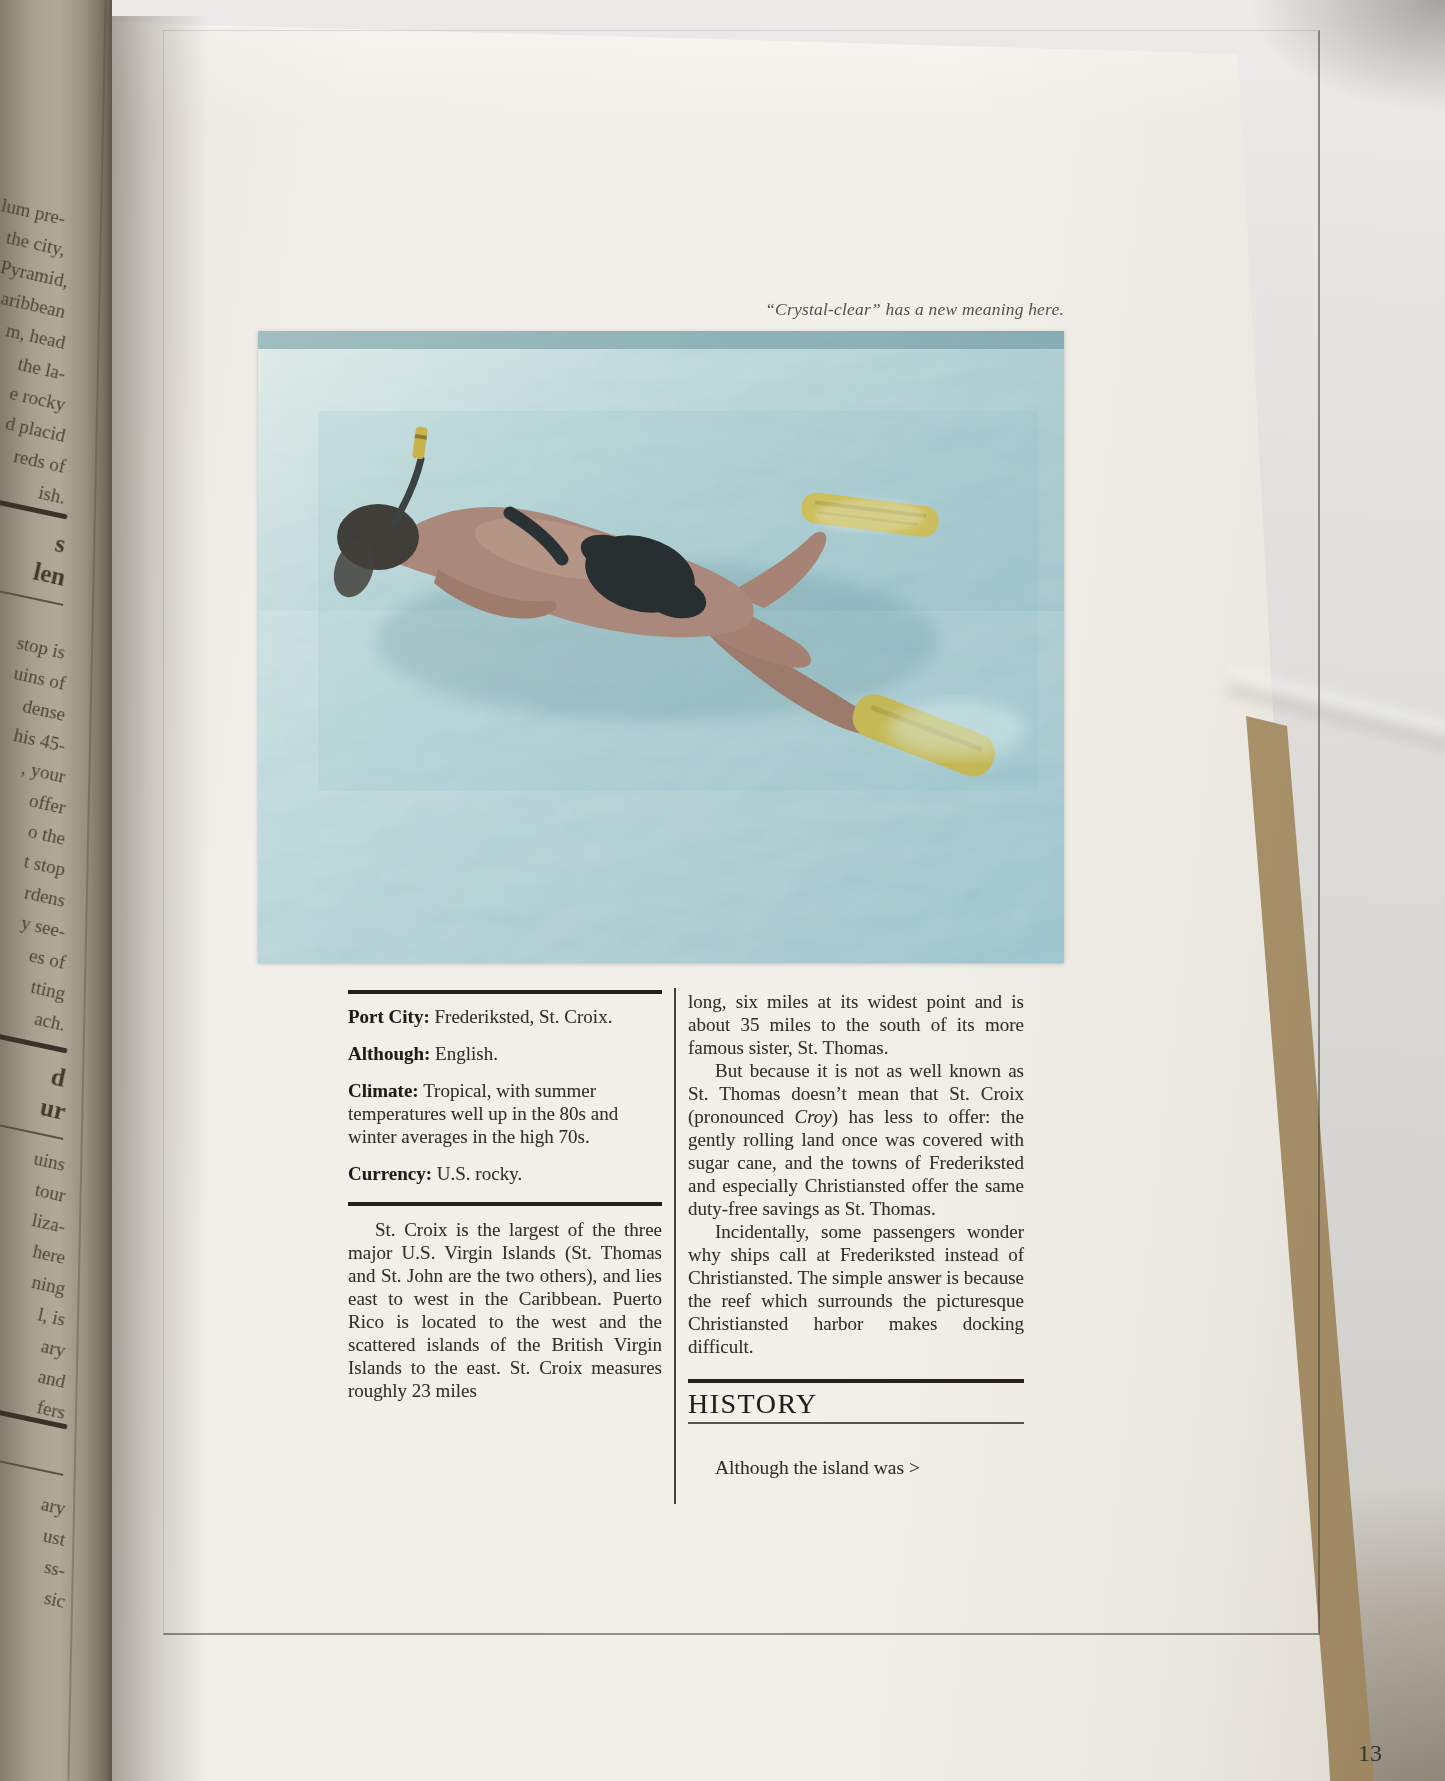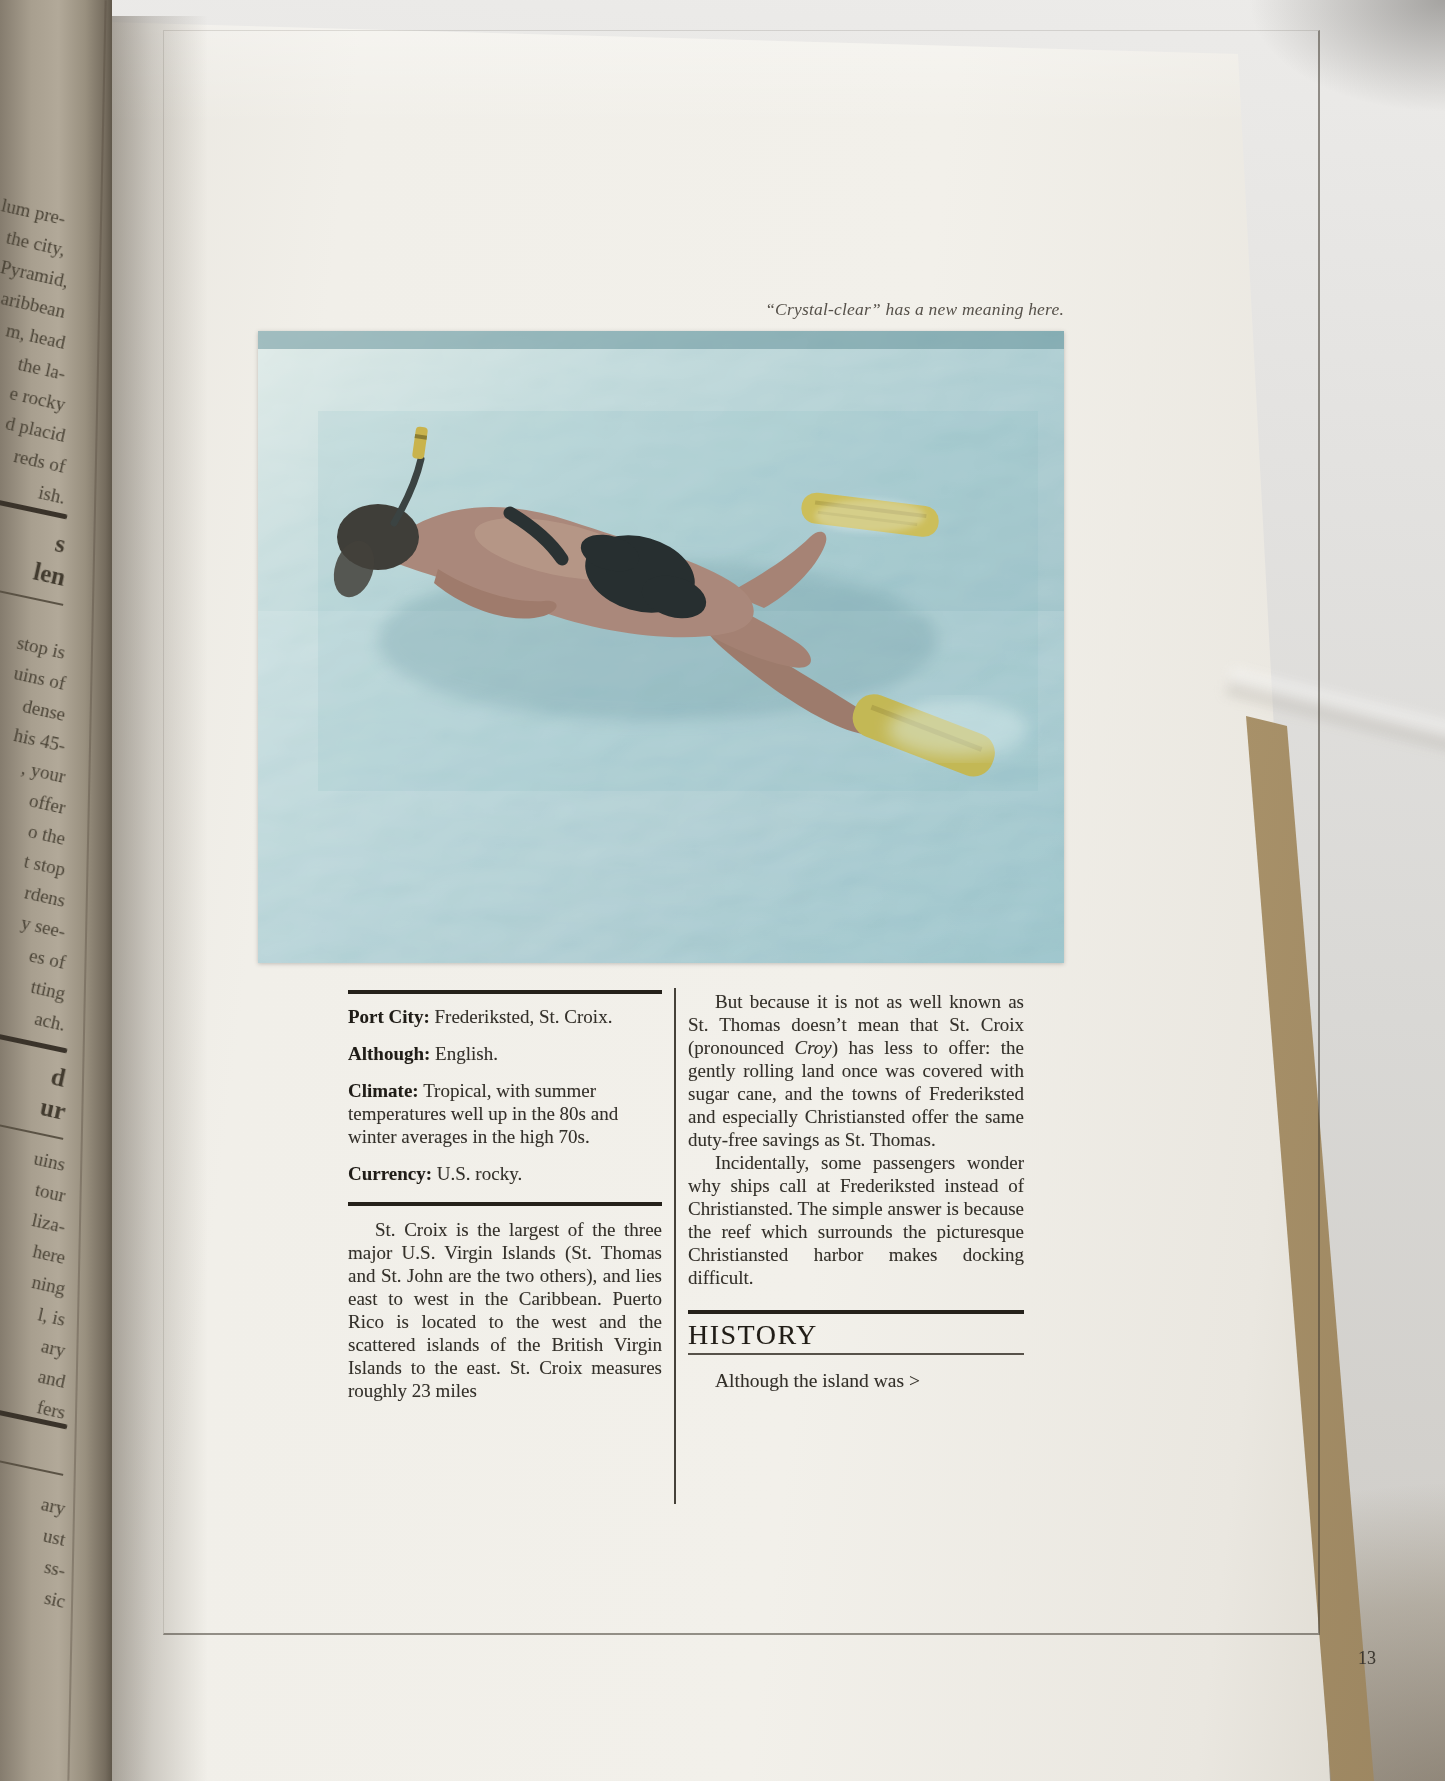--- a/index.html
+++ b/index.html
@@ -44,21 +44,21 @@
   .edge-rule-thin { height:2px; width:76px; margin:9px 0 6px -12px; background:#5a5244;
     transform:rotate(12deg); filter:blur(.45px); }
   #eb1 { top:196px; } #eh1 { top:500px; } #eb2 { top:630px; } #eh2 { top:1034px; }
   #eb3 { top:1142px; } #eh3 { top:1410px; } #eb4 { top:1486px; }
   .edge-gap { height:26px; }
 
   
   .frame { position:absolute; left:163px; top:30px; width:1157px; height:1605px;
     border-right:2px solid rgba(70,64,54,.55); border-bottom:2px solid rgba(70,64,54,.55);
     border-left:1px solid rgba(70,64,54,.15); border-top:1px solid rgba(70,64,54,.15); }
-  .page-number { position:absolute; left:1358px; top:1648px; font-size:18px; color:#3c3831;
+  .page-number { position:absolute; left:1358px; top:1740px; font-size:24px; color:#3c3831;
     text-shadow:0 0 .7px rgba(80,70,58,.3); }
 
   
   .title-wrap { position:absolute; left:258px; top:84px; width:806px; text-align:center; color:#171512; }
   .title-inner { position:relative; display:inline-block; line-height:1; white-space:nowrap;
     text-shadow:0 1px 1px rgba(40,35,28,.28); }
   .t-big { font-size:84px; }
   .t-small { font-size:54px; letter-spacing:5px; }
   .accent-bar { position:absolute; left:50px; top:13px; width:228px; height:13px; background:#2b7dc0; }
 
@@ -79,21 +79,21 @@
   .col-rule  { height:4px; background:#25211a; margin-bottom:11px; }
   .col-rule2 { height:4px; background:#25211a; margin:17px 0 12px; }
   .fact { margin:8px 0 14px; }
   .fact b { color:#1f1c17; }
   .para { margin:0; text-align:justify; text-indent:27px; }
   .para-noindent { margin:0; text-align:justify; }
   .hist-rule { height:4px; background:#25211a; margin-top:21px; }
   .hist-head { text-align:left; font-weight:400; font-size:28px; letter-spacing:1.5px;
     margin:9px 0 7px; color:#211d17; }
   .hist-rule-thin { height:2px; background:#57524a; }
-  .hist-start { margin-top:14px; font-size:19.5px; }
+  .hist-start { margin-top:32px; font-size:19.5px; }
 </style>
 </head>
 <body>
 
 <div class="scene">
 
   <div class="cloth-corner"></div>
 
   <div class="page"></div>
   <div class="fore-edge"></div>
@@ -252,20 +252,21 @@
     <p class="fact"><b>Although:</b> <span>English.</span></p>
     <p class="fact"><b>Climate:</b> <span>Tropical, with summer temperatures well up in the 80s and winter averages in the high 70s.</span></p>
     <p class="fact"><b>Currency:</b> <span>U.S. rocky.</span></p>
     <div class="col-rule2"></div>
     <p class="para">St. Croix is the largest of the three major U.S. Virgin Islands (St. Thomas and St. John are the two others), and lies east to west in the Caribbean. Puerto Rico is located to the west and the scattered islands of the British Virgin Islands to the east. St. Croix measures roughly 23 miles</p>
   </div>
 
   <div class="col-divider"></div>
 
   <div class="col col-right">
+    <p class="para-noindent">long, six miles at its widest point and is about 35 miles to the south of its more famous sister, St. Thomas.</p>
     <p class="para"><span>But because it is not as well known as St. Thomas doesn’t mean that St. Croix (pronounced </span><i>Croy</i><span>) has less to offer: the gently rolling land once was covered with sugar cane, and the towns of Frederiksted and especially Christiansted offer the same duty-free savings as St. Thomas.</span></p>
     <p class="para">Incidentally, some passengers wonder why ships call at Frederiksted instead of Christiansted. The simple answer is because the reef which surrounds the picturesque Christiansted harbor makes docking difficult.</p>
     <div class="hist-rule"></div>
     <div class="hist-head">HISTORY</div>
     <div class="hist-rule-thin"></div>
     <p class="para hist-start">Although the island was &gt;</p>
   </div>
 
   <div class="page-number">13</div>
 

